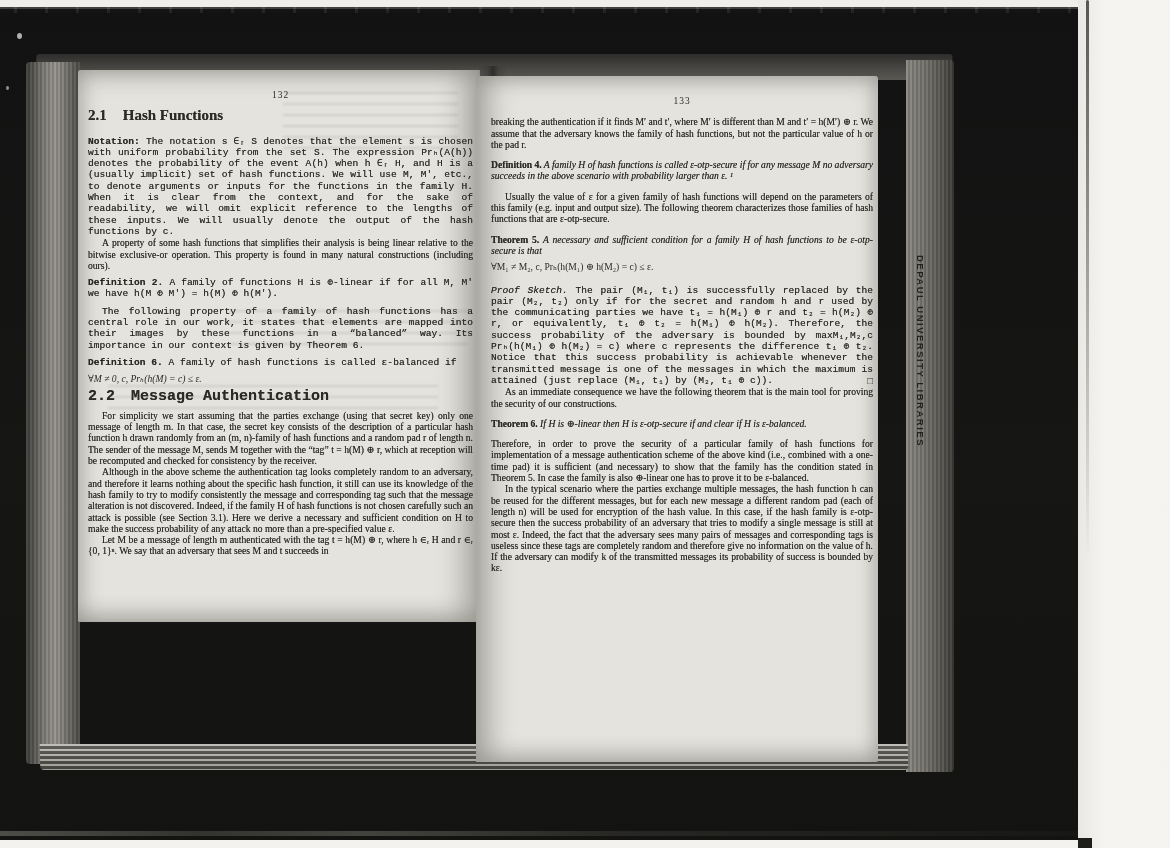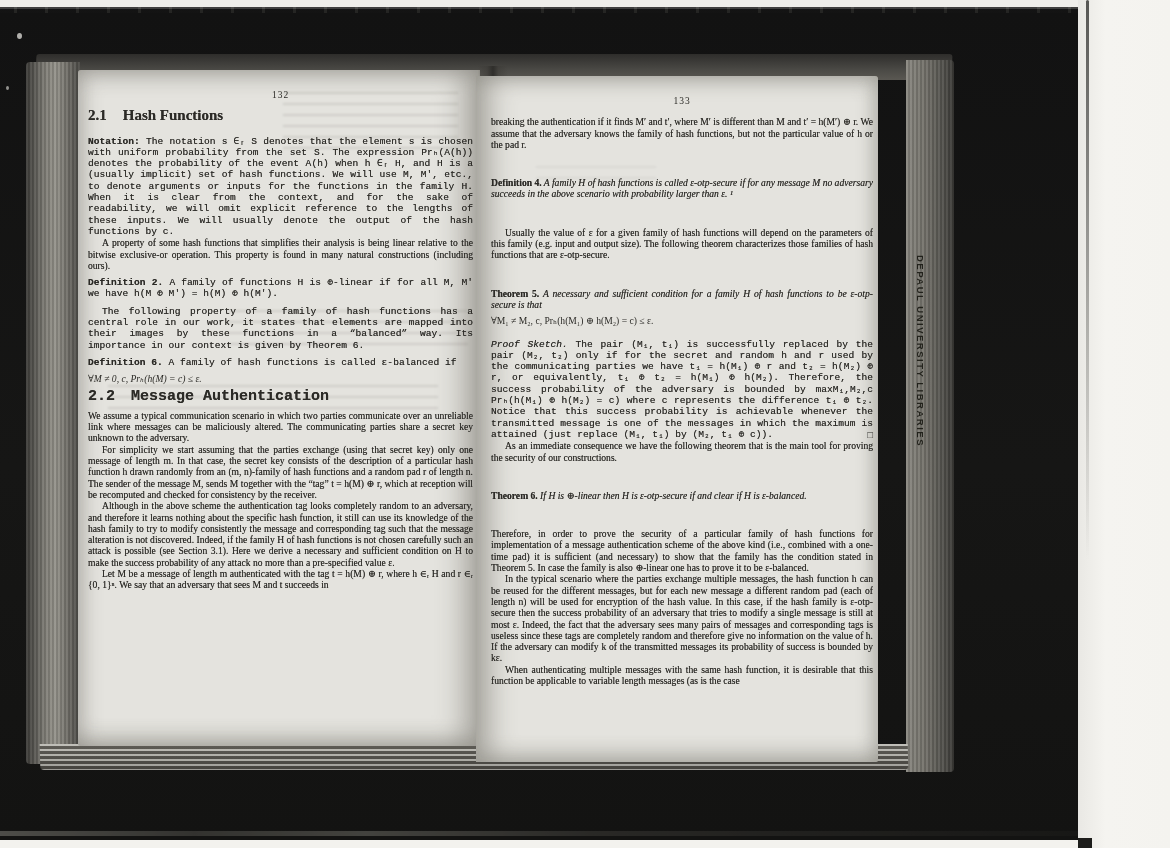--- a/index.html
+++ b/index.html
@@ -77,39 +77,39 @@
     filter:blur(.4px);
     border-radius:0 0 4px 4px;
   }
 
   .page{
     background:#e4e3de;
     color:#2b2a26;
     font-size:9.6px;line-height:11.3px;
   }
   .page-left{
-    left:78px;top:70px;width:402px;height:676px;
+    left:78px;top:70px;width:402px;height:552px;
     border-radius:3px 0 0 2px;
     box-shadow:inset -18px 0 26px rgba(75,72,64,.35), inset 8px 6px 18px rgba(90,88,80,.22), inset 0 -10px 18px rgba(90,88,80,.18);
   }
   .page-right{
     left:476px;top:76px;width:402px;height:686px;
     border-radius:0 3px 2px 0;
     box-shadow:inset 16px 0 24px rgba(75,72,64,.33), inset -8px 6px 16px rgba(90,88,80,.2), inset 0 -10px 18px rgba(90,88,80,.18);
   }
   .page-inner{
     position:absolute;left:10px;right:7px;top:20px;bottom:14px;
     display:flex;flex-direction:column;
   }
   .page-right .page-inner{left:15px;right:5px;top:20px;}
   .pageno{text-align:center;font-size:9.5px;letter-spacing:1px;margin-bottom:9px;}
   .p{ text-align:justify;margin:0; text-shadow:0 0 .6px rgba(43,42,38,.7);}
   .ind{text-indent:14px;}
   .blk{margin-top:6px;font-family:Liberation Mono, monospace;}
-  .blk-lg{margin-top:27px;}
+  .blk-lg{margin-top:9px;}
   .lead{font-weight:bold;}
   .it{font-style:italic;}
   .heading{font-weight:bold;font-size:15px;margin:0 0 8px 0;text-shadow:0 0 .6px rgba(43,42,38,.7);}
   .heading .hnum{margin-right:16px;}
   .formula{text-align:left;font-style:italic;margin:5px 0 6px;}
   .qed-line{text-align:right;margin-top:-11.3px;font-style:normal;}
   .footnote-block{margin-top:auto;padding-top:4px;}
   .footnote-rule{width:168px;border-top:1px solid #44433f;margin-bottom:3px;}
   .footnote{
     font-size:8.8px;line-height:10.6px;text-align:justify;
@@ -167,21 +167,20 @@
     <p class="p ind blk">The following property of a family of hash functions has a central role in our work, it states that elements are mapped into their images by these functions in a “balanced” way. Its importance in our context is given by Theorem 6.</p>
 
     <p class="p blk"><span class="lead">Definition 6.</span><span> A family of hash functions is called ε-balanced if</span></p>
 
     <div class="formula">∀M ≠ 0, c,   Prₕ(h(M) = c) ≤ ε.</div>
 
     <div class="heading blk">
       <span class="hnum">2.2</span><span>Message Authentication</span>
     </div>
 
-    <p class="p">We assume a typical communication scenario in which two parties communicate over an unreliable link where messages can be maliciously altered. The communicating parties share a secret key unknown to the adversary.</p>
     <p class="p ind">For simplicity we start assuming that the parties exchange (using that secret key) only one message of length m. In that case, the secret key consists of the description of a particular hash function h drawn randomly from an (m, n)-family of hash functions and a random pad r of length n. The sender of the message M, sends M together with the “tag” t = h(M) ⊕ r, which at reception will be recomputed and checked for consistency by the receiver.</p>
     <p class="p ind">Although in the above scheme the authentication tag looks completely random to an adversary, and therefore it learns nothing about the specific hash function, it still can use its knowledge of the hash family to try to modify consistently the message and corresponding tag such that the message alteration is not discovered. Indeed, if the family H of hash functions is not chosen carefully such an attack is possible (see Section 3.1). Here we derive a necessary and sufficient condition on H to make the success probability of any attack no more than a pre-specified value ε.</p>
     <p class="p ind">Let M be a message of length m authenticated with the tag t = h(M) ⊕ r, where h ∈ᵣ H and r ∈ᵣ {0, 1}ⁿ. We say that an adversary that sees M and t succeeds in</p>
   </div>
 </div>
 
 <div class="abs gutter"></div>
 
 <div class="abs page page-right">
   <div class="abs ghost" style="left:60px;top:90px;width:120px;height:20px;opacity:.5;"></div>
@@ -200,16 +199,15 @@
 
     <p class="p blk"><span class="lead it" style="font-weight:normal;">Proof Sketch.</span><span> The pair (M₁, t₁) is successfully replaced by the pair (M₂, t₂) only if for the secret and random h and r used by the communicating parties we have t₁ = h(M₁) ⊕ r and t₂ = h(M₂) ⊕ r, or equivalently, t₁ ⊕ t₂ = h(M₁) ⊕ h(M₂). Therefore, the success probability of the adversary is bounded by maxM₁,M₂,c Prₕ(h(M₁) ⊕ h(M₂) = c) where c represents the difference t₁ ⊕ t₂. Notice that this success probability is achievable whenever the transmitted message is one of the messages in which the maximum is attained (just replace (M₁, t₁) by (M₂, t₁ ⊕ c)).</span></p>
     <div class="qed-line">□</div>
 
     <p class="p ind">As an immediate consequence we have the following theorem that is the main tool for proving the security of our constructions.</p>
 
     <p class="p blk-lg"><span class="lead">Theorem 6.</span><span class="it"> If H is ⊕-linear then H is ε-otp-secure if and clear if H is ε-balanced.</span></p>
 
     <p class="p blk-lg">Therefore, in order to prove the security of a particular family of hash functions for implementation of a message authentication scheme of the above kind (i.e., combined with a one-time pad) it is sufficient (and necessary) to show that the family has the condition stated in Theorem 5. In case the family is also ⊕-linear one has to prove it to be ε-balanced.</p>
     <p class="p ind">In the typical scenario where the parties exchange multiple messages, the hash function h can be reused for the different messages, but for each new message a different random pad (each of length n) will be used for encryption of the hash value. In this case, if the hash family is ε-otp-secure then the success probability of an adversary that tries to modify a single message is still at most ε. Indeed, the fact that the adversary sees many pairs of messages and corresponding tags is useless since these tags are completely random and therefore give no information on the value of h. If the adversary can modify k of the transmitted messages its probability of success is bounded by kε.</p>
-    <p class="p ind">When authenticating multiple messages with the same hash function, it is desirable that this function be applicable to variable length messages (as is the case</p>
 
   </div>
 </div>
 
 </body></html>

